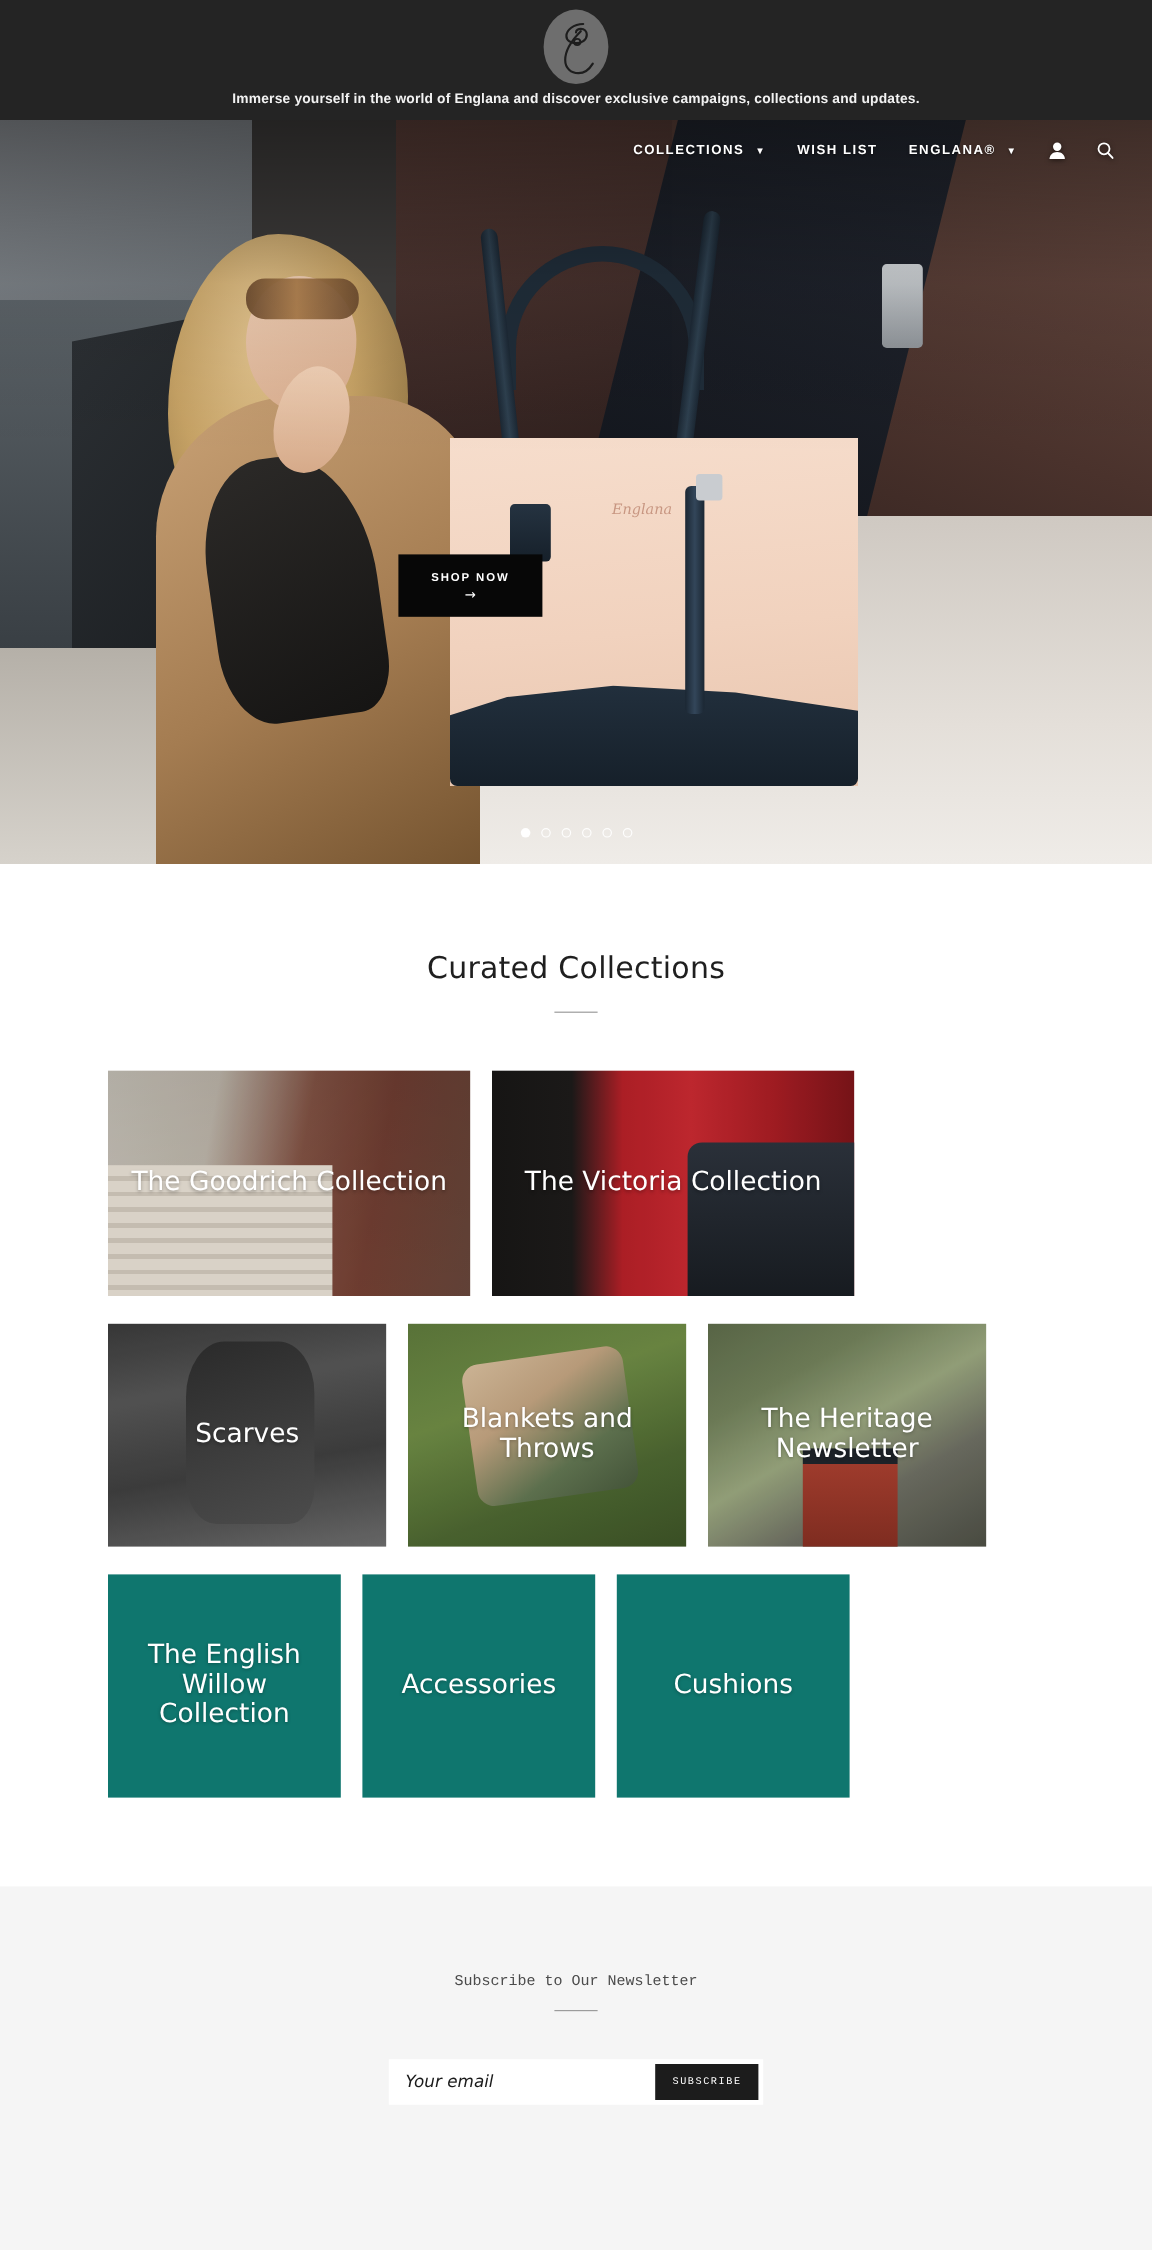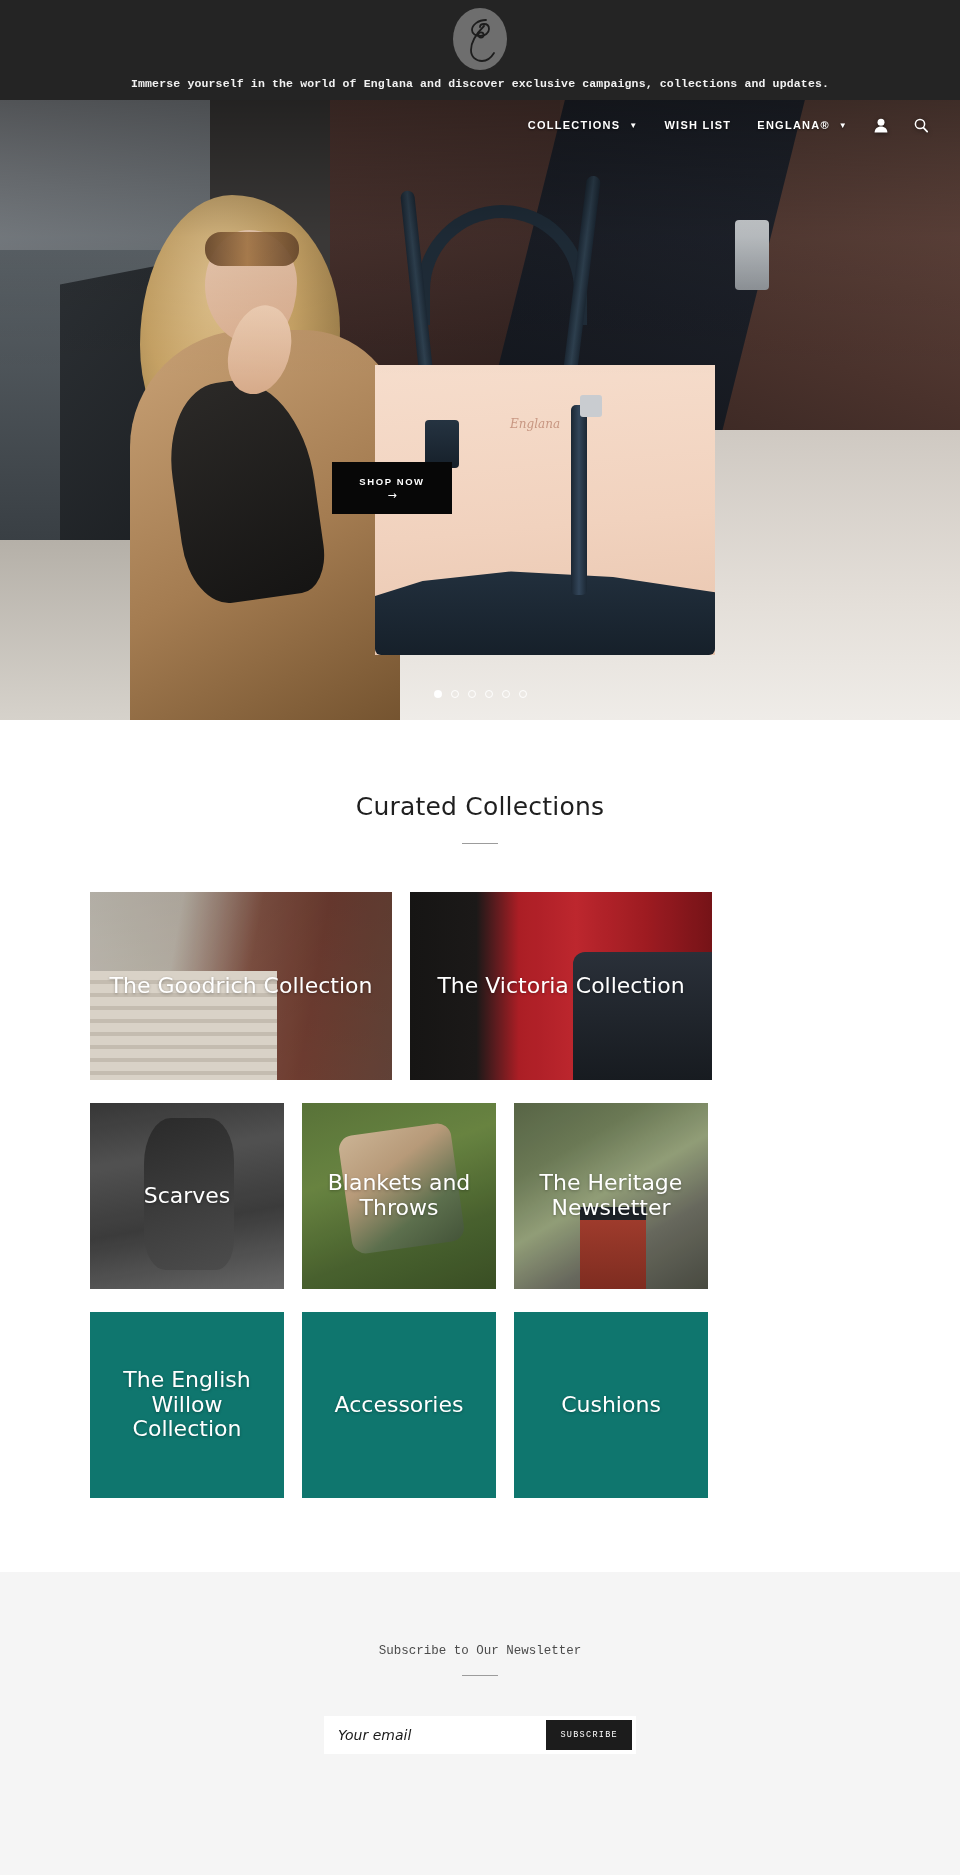--- a/index.html
+++ b/index.html
@@ -26,21 +26,21 @@
   .logo-mark {
     width:62px; height:68px;
     display:flex; align-items:center; justify-content:center;
   }
   .tagline {
     color:#f2f2f2;
     font-size:11.5px;
     font-weight:700;
     letter-spacing:.15px;
     margin-top:4px;
-    font-family:Liberation Mono, monospace;
+    font-family:Liberation Sans, sans-serif;
   }
 
   
   .hero {
     position:relative;
     height:620px;
     width:960px;
     overflow:hidden;
     background:#3d3b3a;
   }
@@ -171,21 +171,21 @@
     font-size:22px; font-weight:400; line-height:1.12; padding:0 12px;
     font-family:"DejaVu Sans", sans-serif;
     text-shadow:0 1px 3px rgba(0,0,0,.30);
   }
   .tile-art { position:absolute; inset:0; z-index:1; }
   .tile-art::after { content:""; position:absolute; inset:0;
                      background:rgba(0,0,0,.06); }
 
   .t-goodrich { width:302px; height:188px; }
   .t-victoria { width:302px; height:188px; }
-  .t-small    { width:194px; height:186px; }
+  .t-small    { width:232px; height:186px; }
   .t-plain    { width:194px; height:186px; background:#0f766e; }
 
   
   .art-goodrich {
     background:
       linear-gradient(180deg,rgba(0,0,0,.12),rgba(0,0,0,.05)),
       linear-gradient(100deg,#d8d2c8 0%,#cfc7ba 28%,#8e5a4a 52%,#7a4336 72%,#6d4a3e 100%);
   }
   .art-goodrich::before{ content:""; position:absolute; left:0; bottom:0; width:62%; height:58%;
       background:repeating-linear-gradient(180deg,#d9d2c7 0 9px,#c4bcb0 9px 13px); z-index:2; }

